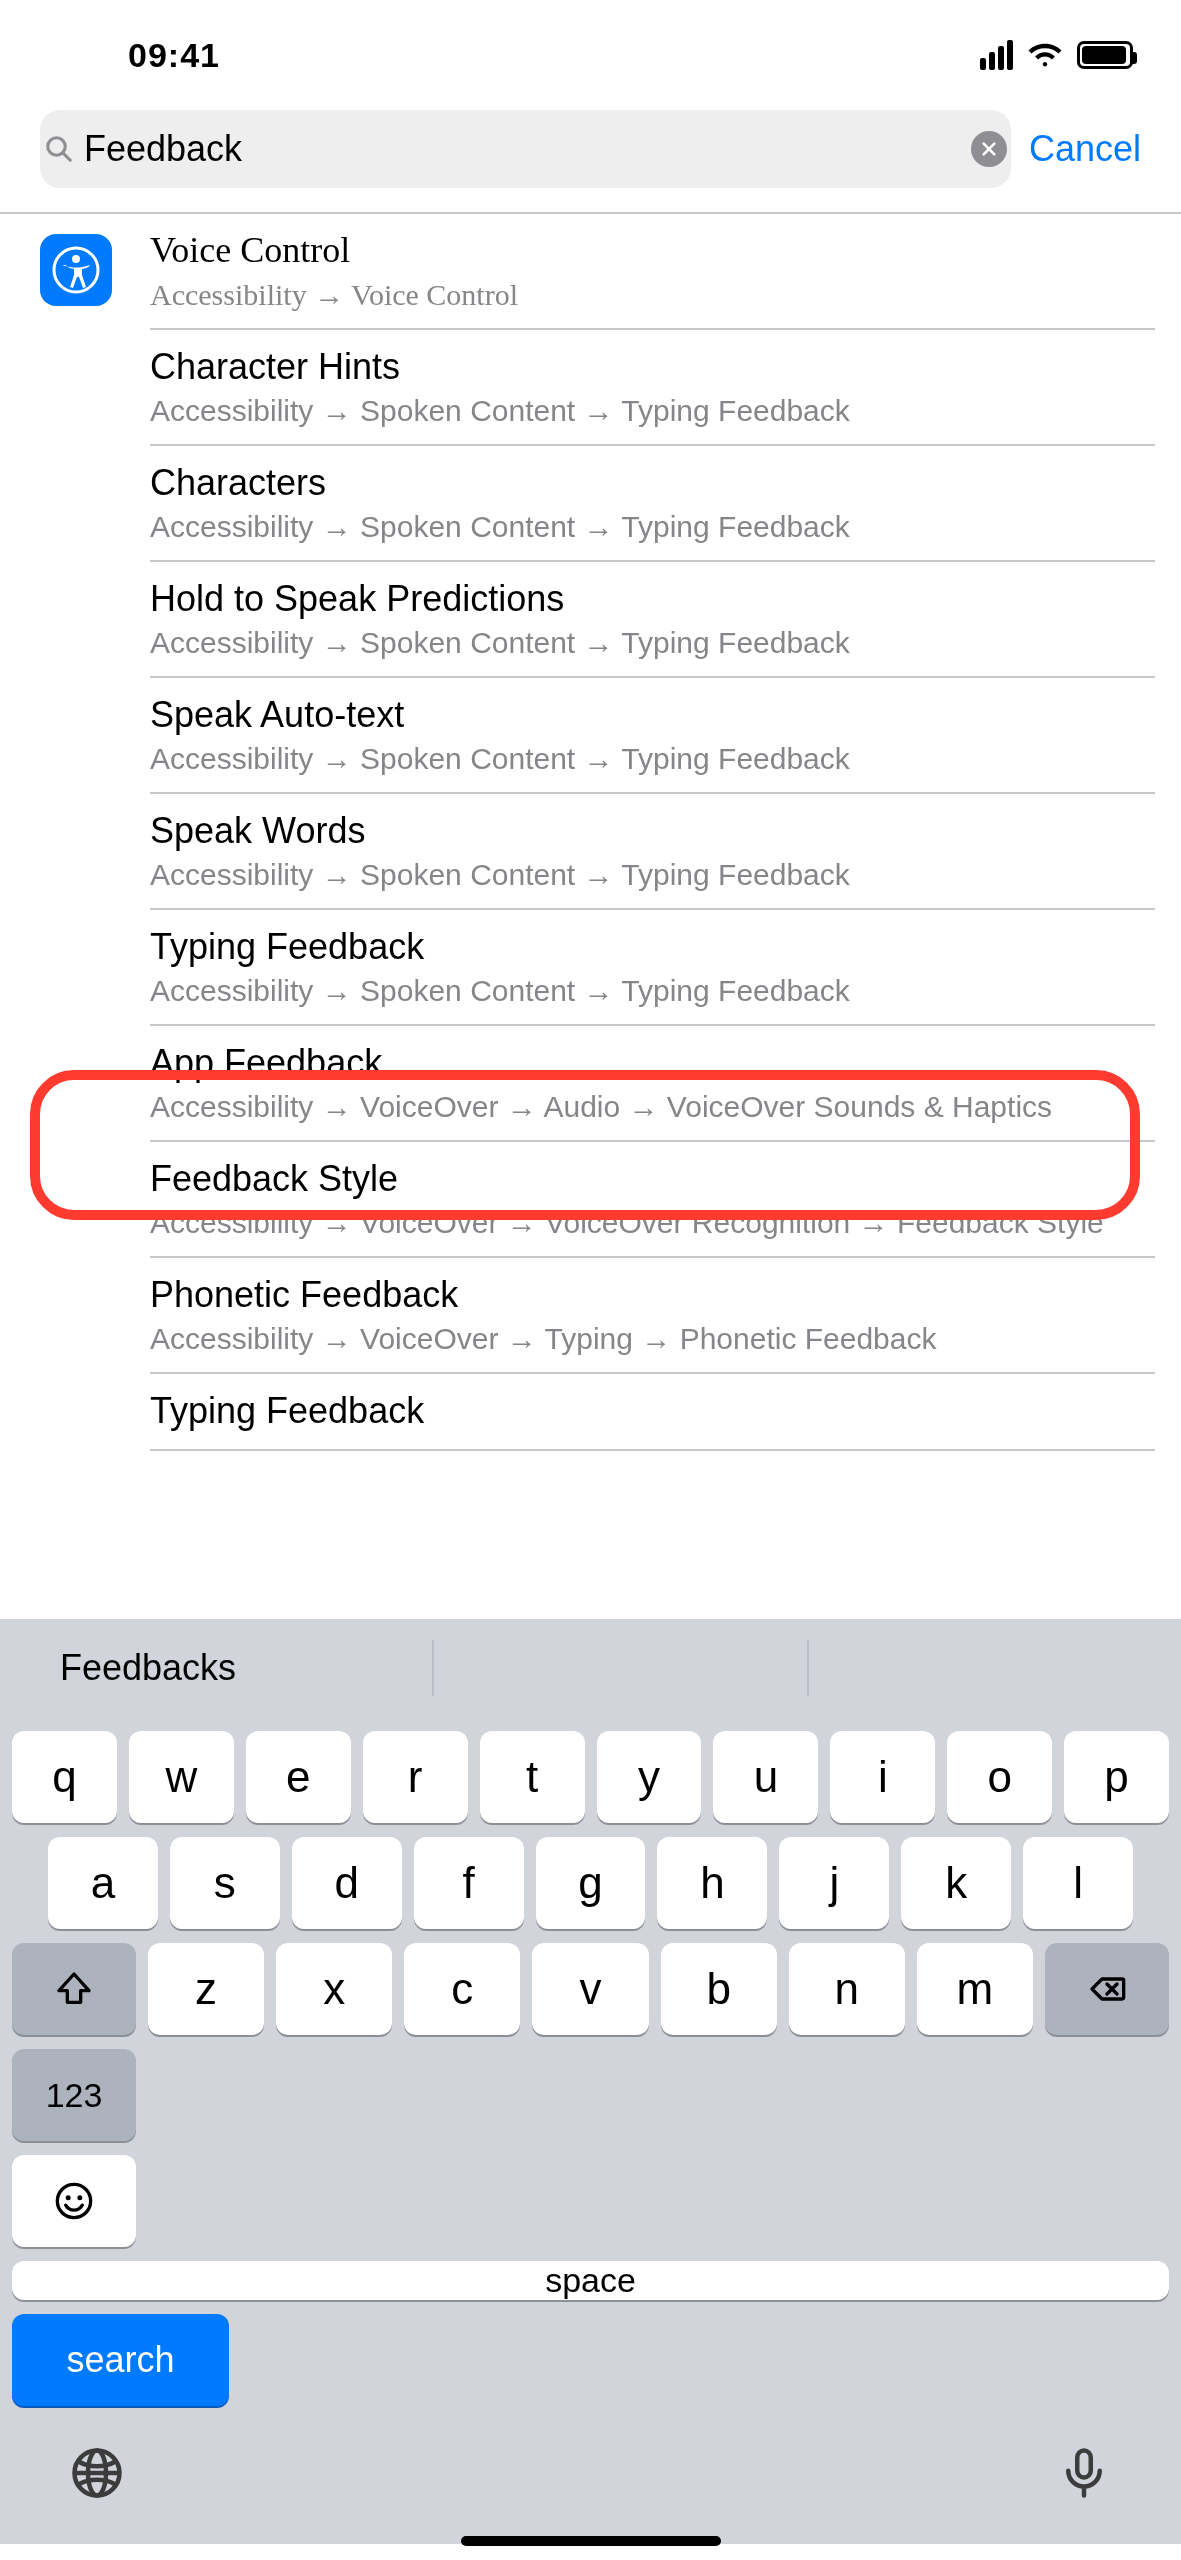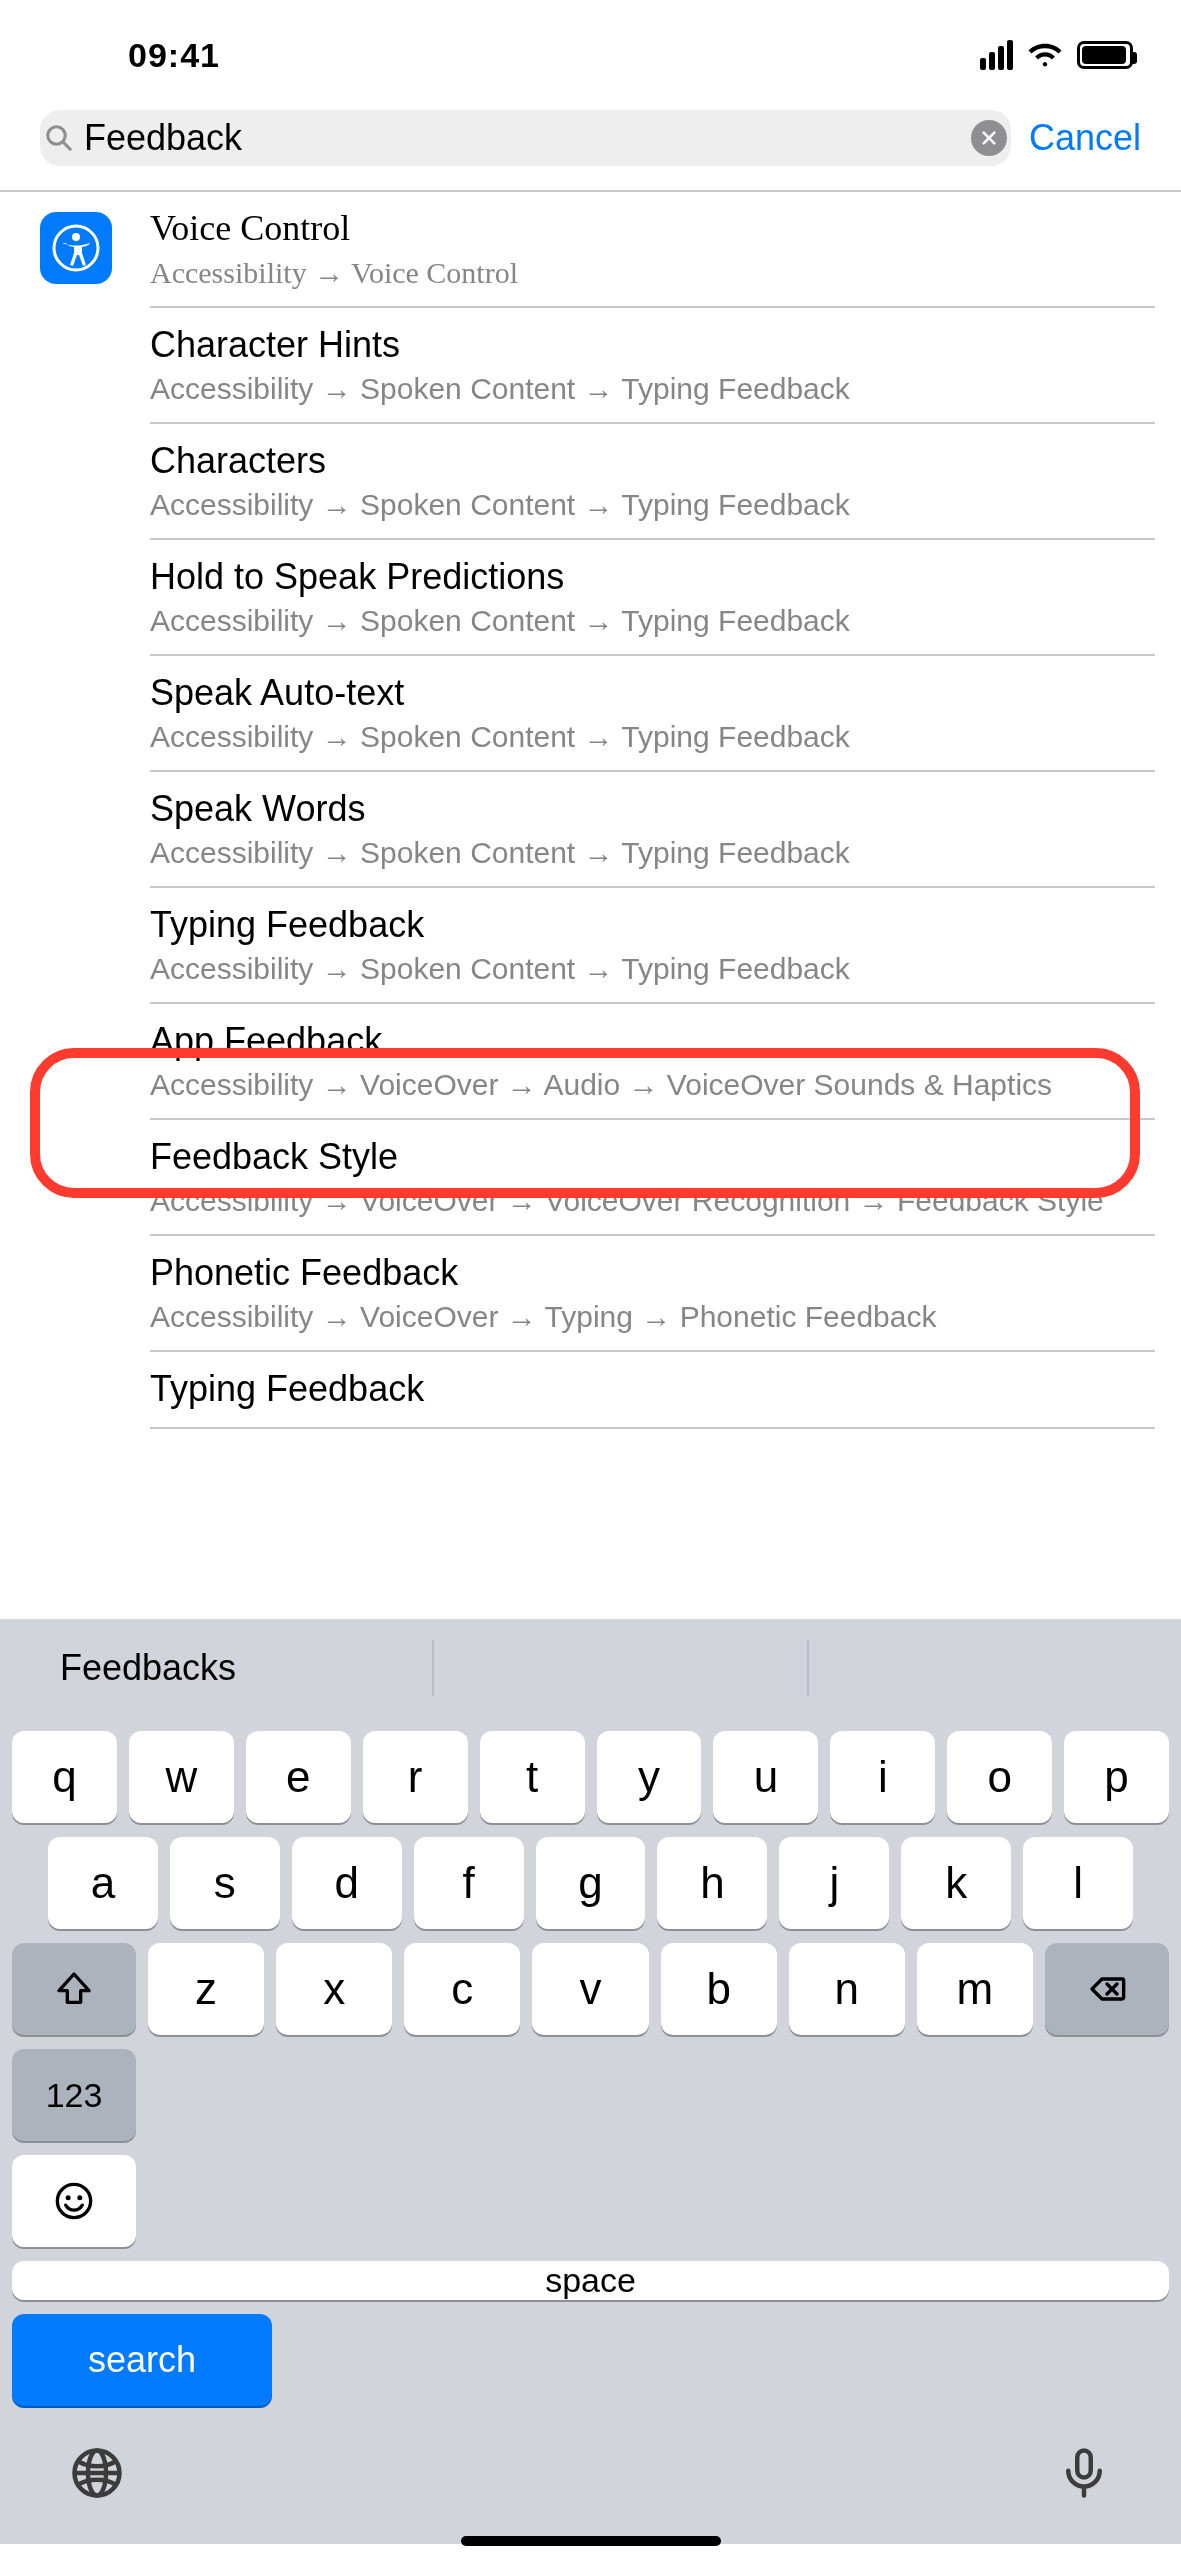--- a/index.html
+++ b/index.html
@@ -54,21 +54,21 @@
   }
 
   
   .search-row{
     display:flex; align-items:center; gap:18px;
     padding: 0 40px 24px 40px;
   }
   .search-field{
     flex:1; display:flex; align-items:center;
     background:#eeeeef; border-radius:20px;
-    height:56px; padding:0 4px;
+    height:78px; padding:0 4px;
   }
   .search-field .mag{
     width:30px;height:30px;flex:none;margin-right:10px;
   }
   .search-input{
     flex:1; font-size:36px; background:transparent; border:none;
     outline:none; color:#000;
   }
   .clear-btn{
     width:36px;height:36px;border:none;border-radius:50%;
@@ -150,21 +150,21 @@
   }
   .key.fn svg{width:40px;height:40px;}
 
   .krow.r4{ padding:0 12px; gap:14px; margin-top:14px;flex-direction:column; }
   .space-key{
     flex:1; height:91px; background:#fff; border-radius:12px;
     box-shadow:0 2px 0 #8c8f96; font-size:34px;
     display:flex;align-items:center;justify-content:center;border:none;
   }
   .search-key{
-    width:260px; flex:none; height:92px; background:#007aff; color:#fff;
+    width:217px; flex:none; height:92px; background:#007aff; color:#fff;
     border-radius:12px; box-shadow:0 2px 0 #0b5bbd;
     font-size:36px; display:flex;align-items:center;justify-content:center;
     border:none;
   }
   .numkey, .emojikey{
     width:124px;height:92px;background:#adb3bd;border-radius:12px;
     box-shadow:0 2px 0 #8c8f96; font-size:34px;
     display:flex;align-items:center;justify-content:center;border:none;flex:none;
   }
   .emojikey{ background:#fff; font-size:44px; }

